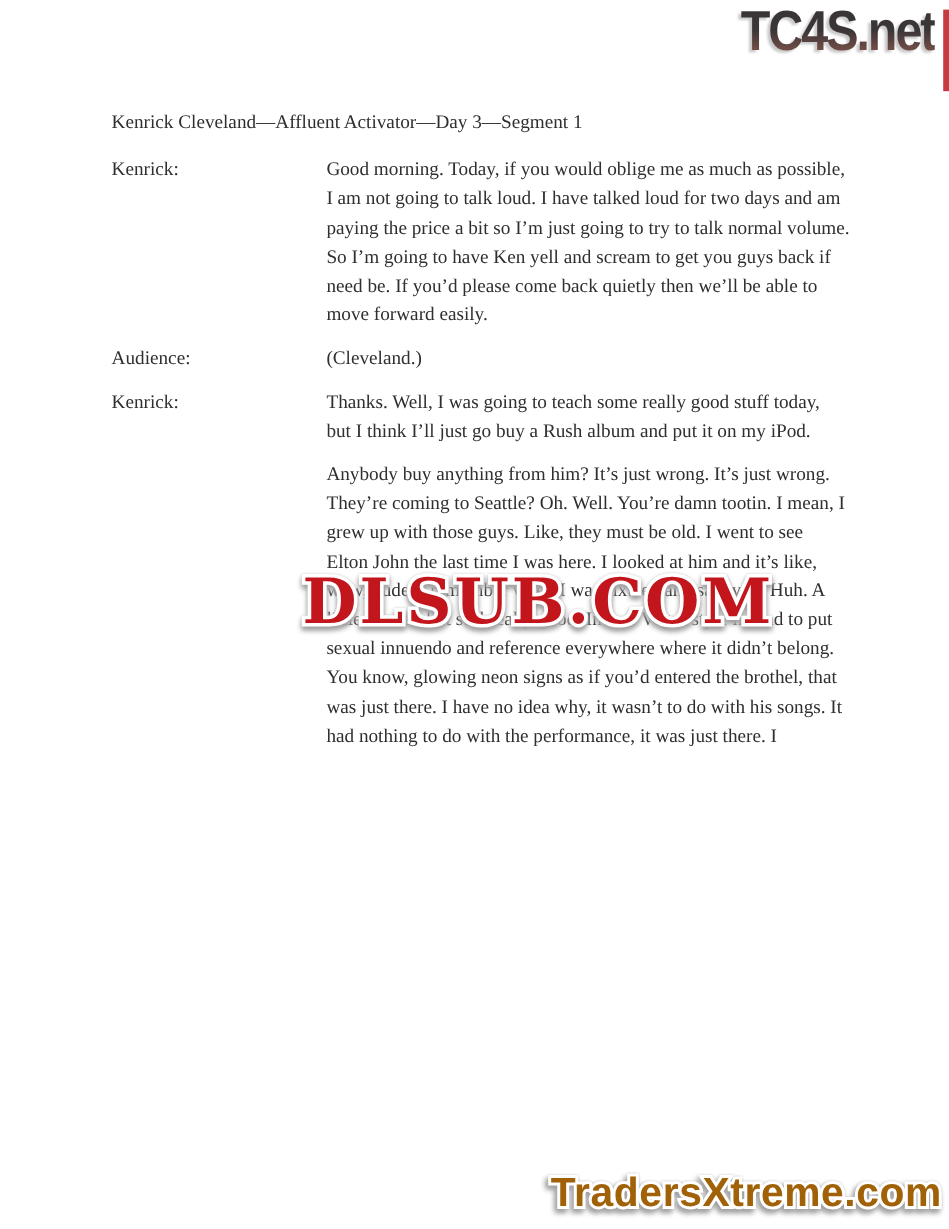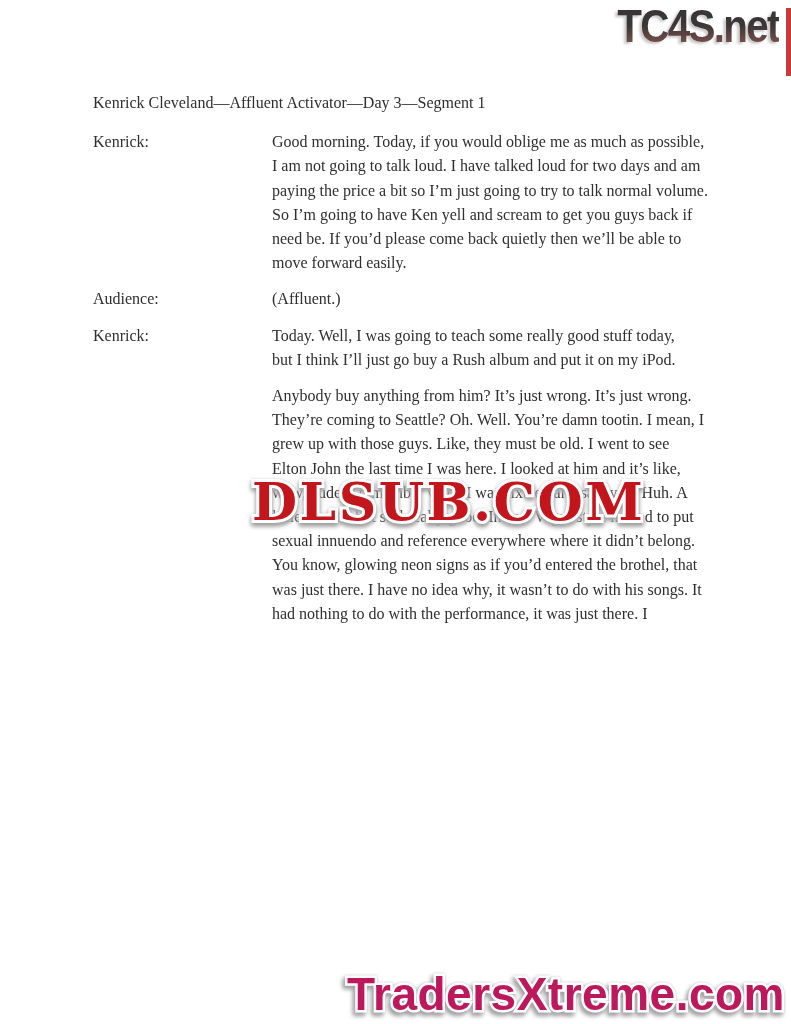--- a/index.html
+++ b/index.html
@@ -56,23 +56,23 @@
     color:#c3161c;
     -webkit-text-stroke:6px #ffffff;
     paint-order:stroke fill;
     filter:drop-shadow(0 3px 2px #9c9c9c) drop-shadow(0 0 1px #d6d6d6);
     white-space:nowrap;
   }
   
   .traders{
     position:absolute;top:974px;right:6px;
     font-family:"Liberation Sans", sans-serif;
-    font-weight:700;font-size:46px;line-height:40px;
+    font-weight:700;font-size:34px;line-height:40px;
     letter-spacing:0.5px;
-    color:#be185d;
+    color:#a16207;
     -webkit-text-stroke:5px #ffffff;
     paint-order:stroke fill;
     filter:drop-shadow(-2px 3px 2px #a0a0a0) drop-shadow(0 0 1px #cfcfcf);
     white-space:nowrap;
   }
 </style>
 </head>
 <body>
 
 <div class="page">
@@ -91,28 +91,28 @@
 paying the price a bit so I’m just going to try to talk normal volume.
 So I’m going to have Ken yell and scream to get you guys back if
 need be. If you’d please come back quietly then we’ll be able to
 move forward easily.</p>
       </div>
     </div>
 
     <div class="entry">
       <div class="speaker">Audience:</div>
       <div class="paras">
-        <p>(Affluent.)</p>
+        <p>(Cleveland.)</p>
       </div>
     </div>
 
     <div class="entry">
       <div class="speaker">Kenrick:</div>
       <div class="paras">
-        <p>Today. Well, I was going to teach some really good stuff today,
+        <p>Thanks. Well, I was going to teach some really good stuff today,
 but I think I’ll just go buy a Rush album and put it on my iPod.</p>
         <p>Anybody buy anything from him? It’s just wrong. It’s just wrong.
 They’re coming to Seattle? Oh. Well. You’re damn tootin. I mean, I
 grew up with those guys. Like, they must be old. I went to see
 Elton John the last time I was here. I looked at him and it’s like,
 wow, dude, I remember when I was sixteen and saw you. Huh. A
 little slower, but still really good. In true Vegas style he had to put
 sexual innuendo and reference everywhere where it didn’t belong.
 You know, glowing neon signs as if you’d entered the brothel, that
 was just there. I have no idea why, it wasn’t to do with his songs. It

